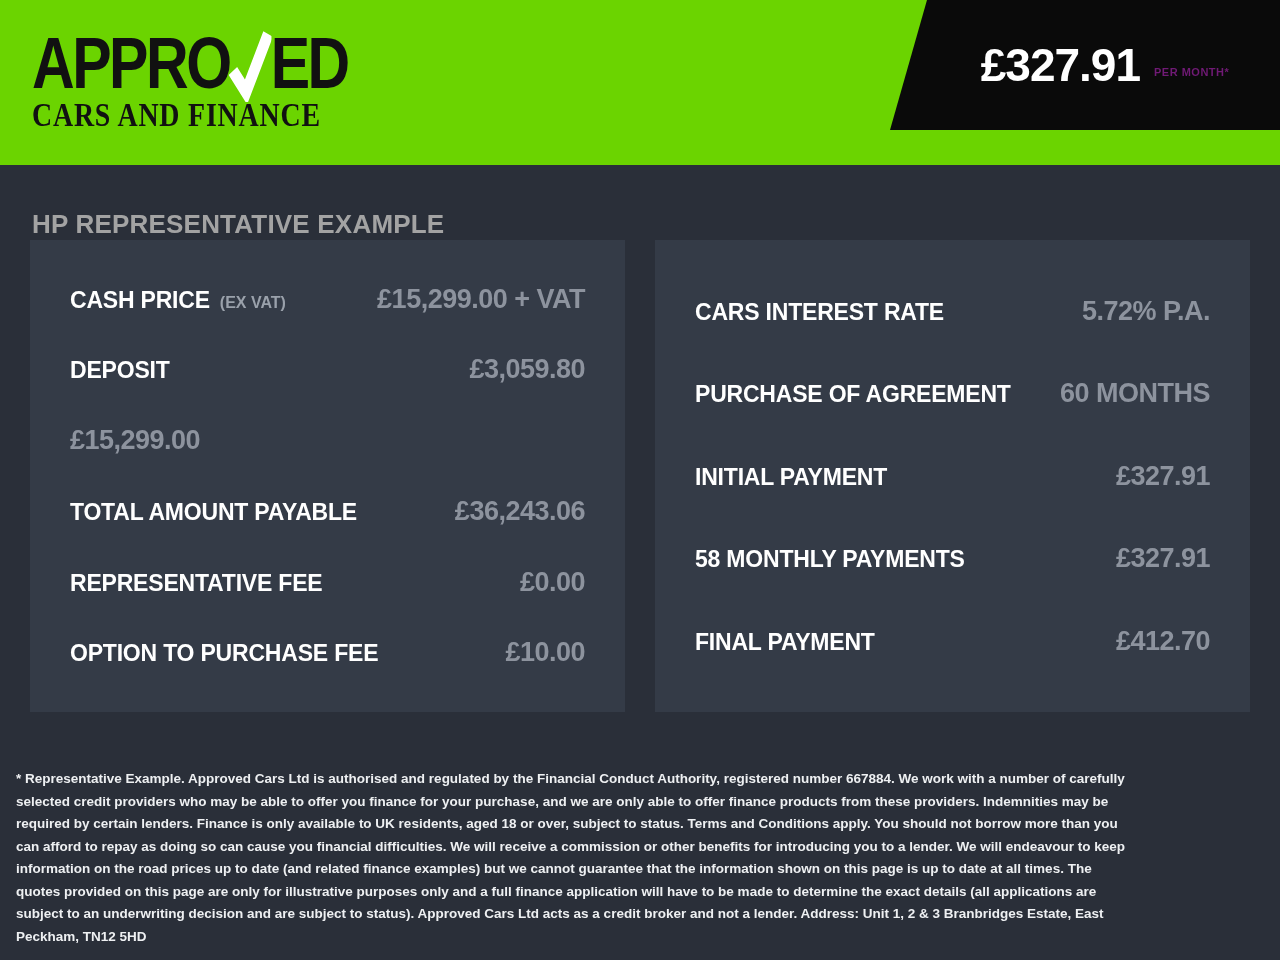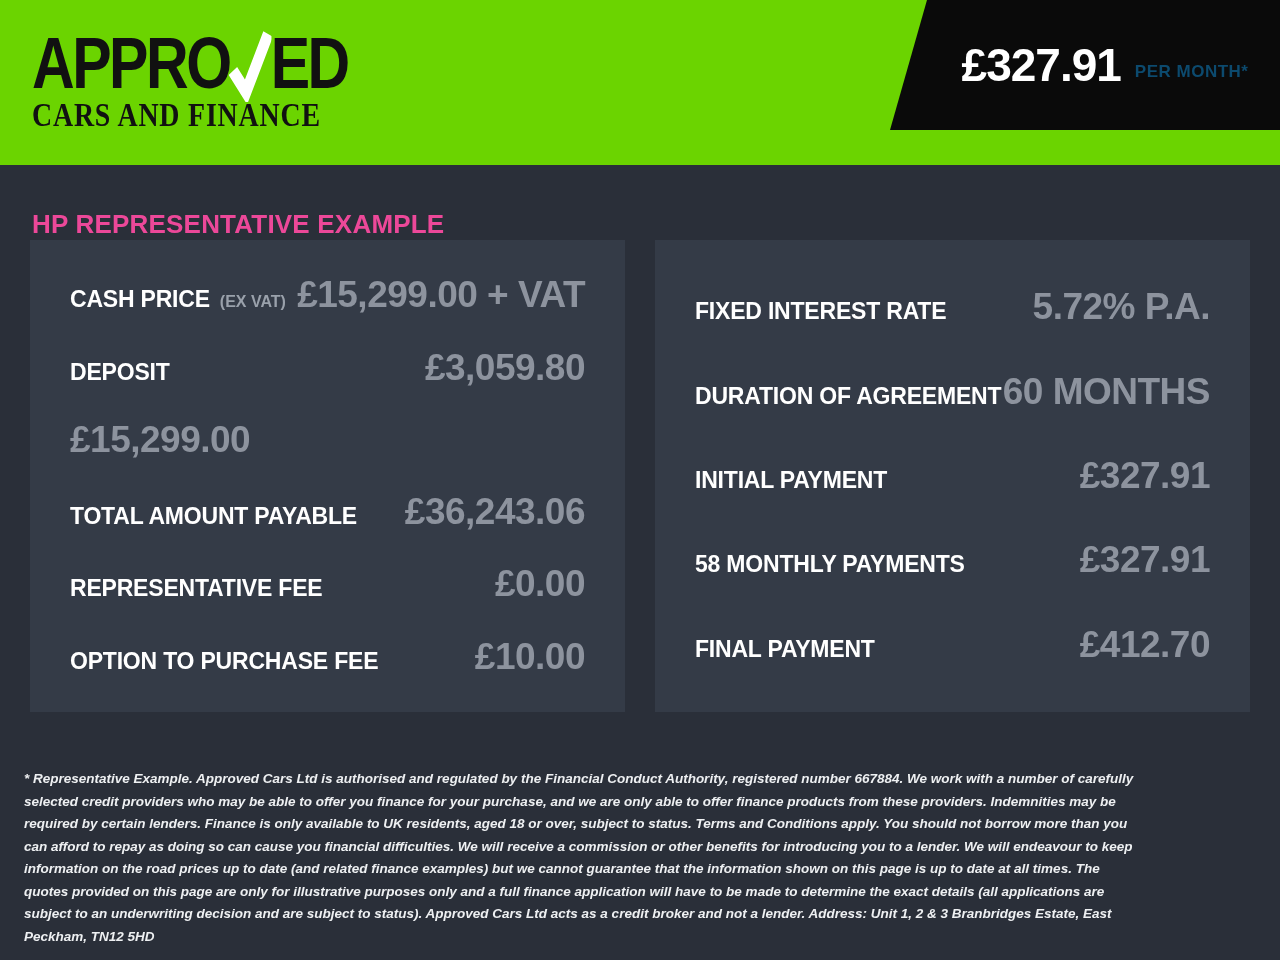--- a/index.html
+++ b/index.html
@@ -35,21 +35,21 @@
   .price-wrap{
     position:absolute;top:0;right:0;height:130px;width:350px;
     display:flex;align-items:center;justify-content:center;
     gap:14px;z-index:2;
   }
   .price-amount{
     color:#fff;font-size:46px;font-weight:700;
     letter-spacing:-1px;
   }
   .price-suffix{
-    color:#0c4a6e;font-size:17px;font-weight:700;
+    color:#701a75;font-size:11px;font-weight:700;
     letter-spacing:.5px;padding-top:14px;
   }
 
   .logo{
     position:absolute;left:32px;top:22px;
     transform:scaleX(.82);transform-origin:left top;
   }
   .logo-line1{
     display:flex;align-items:flex-end;
     color:#111;font-weight:700;font-size:72px;line-height:.92;
@@ -61,21 +61,21 @@
   }
   .logo-line2{
     font-family:"Liberation Serif", serif;
     font-weight:700;color:#111;
     font-size:34px;line-height:1;letter-spacing:1px;
     margin-top:2px;
   }
 
   
   .page-title{
-    color:#ec4899;font-size:26px;font-weight:700;
+    color:#a3a3a3;font-size:26px;font-weight:700;
     letter-spacing:.2px;
     margin:44px 0 0 32px;
   }
 
   
   .panels{
     position:absolute;top:240px;left:30px;
     width:1220px;height:472px;
     display:flex;justify-content:space-between;
   }
@@ -91,29 +91,29 @@
   }
   .row-label{
     color:#fff;font-size:23px;font-weight:700;
     letter-spacing:-.2px;white-space:nowrap;
   }
   .row-note{
     color:var(--note-gray);font-size:16px;font-weight:700;
     margin-left:10px;letter-spacing:0;
   }
   .row-value{
-    color:var(--value-gray);font-size:37px;font-weight:700;
+    color:var(--value-gray);font-size:27px;font-weight:700;
     letter-spacing:-.5px;white-space:nowrap;
   }
 
   
   .footnote{
-    position:absolute;left:24px;top:768px;width:1122px;
+    position:absolute;left:16px;top:768px;width:1122px;
     color:#eef0f2;font-size:13.5px;font-weight:700;
-    line-height:22.5px;letter-spacing:0;font-style:italic;
+    line-height:22.5px;letter-spacing:0;
   }
 </style>
 </head>
 <body>
 
 <div class="header">
   <div class="price-banner"></div>
 
   <div class="logo">
     <div class="logo-line1">
@@ -159,25 +159,25 @@
       <div class="row-value">£0.00</div>
     </div>
     <div class="row">
       <div class="row-label">OPTION TO PURCHASE FEE</div>
       <div class="row-value">£10.00</div>
     </div>
   </div>
 
   <div class="panel">
     <div class="row">
-      <div class="row-label">FIXED INTEREST RATE</div>
+      <div class="row-label">CARS INTEREST RATE</div>
       <div class="row-value">5.72% P.A.</div>
     </div>
     <div class="row">
-      <div class="row-label">DURATION OF AGREEMENT</div>
+      <div class="row-label">PURCHASE OF AGREEMENT</div>
       <div class="row-value">60 MONTHS</div>
     </div>
     <div class="row">
       <div class="row-label">INITIAL PAYMENT</div>
       <div class="row-value">£327.91</div>
     </div>
     <div class="row">
       <div class="row-label">58 MONTHLY PAYMENTS</div>
       <div class="row-value">£327.91</div>
     </div>

